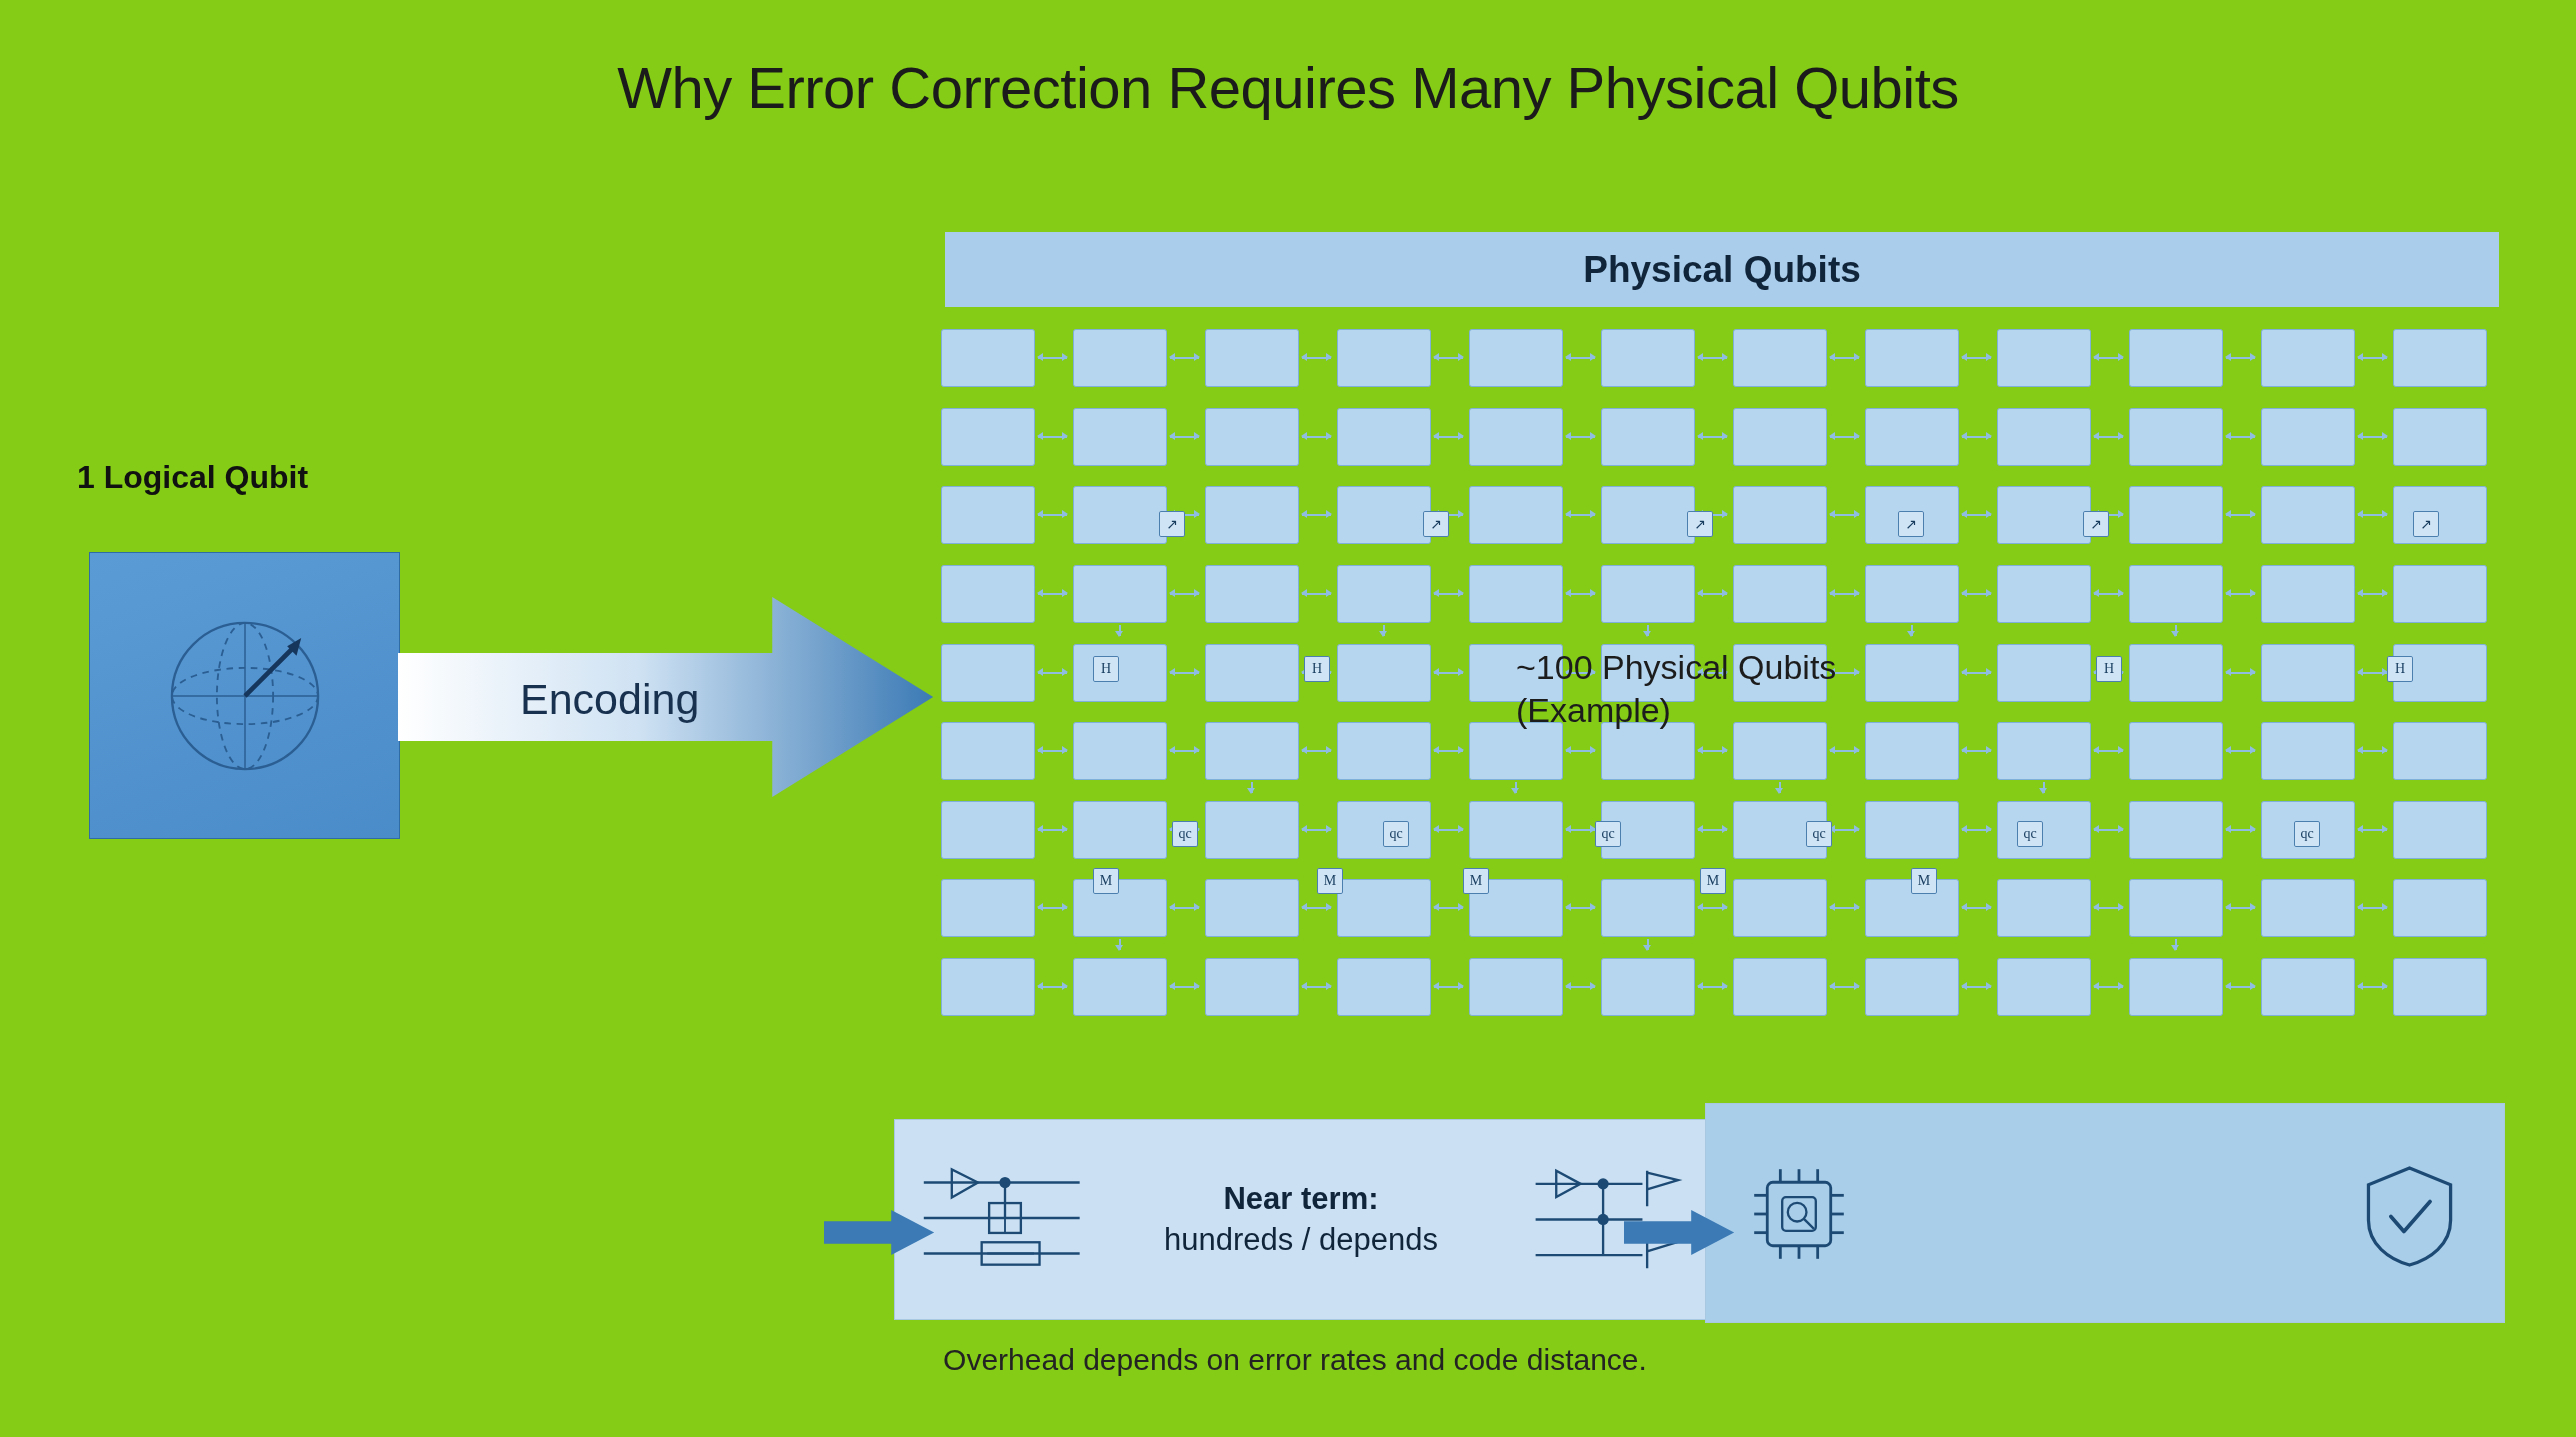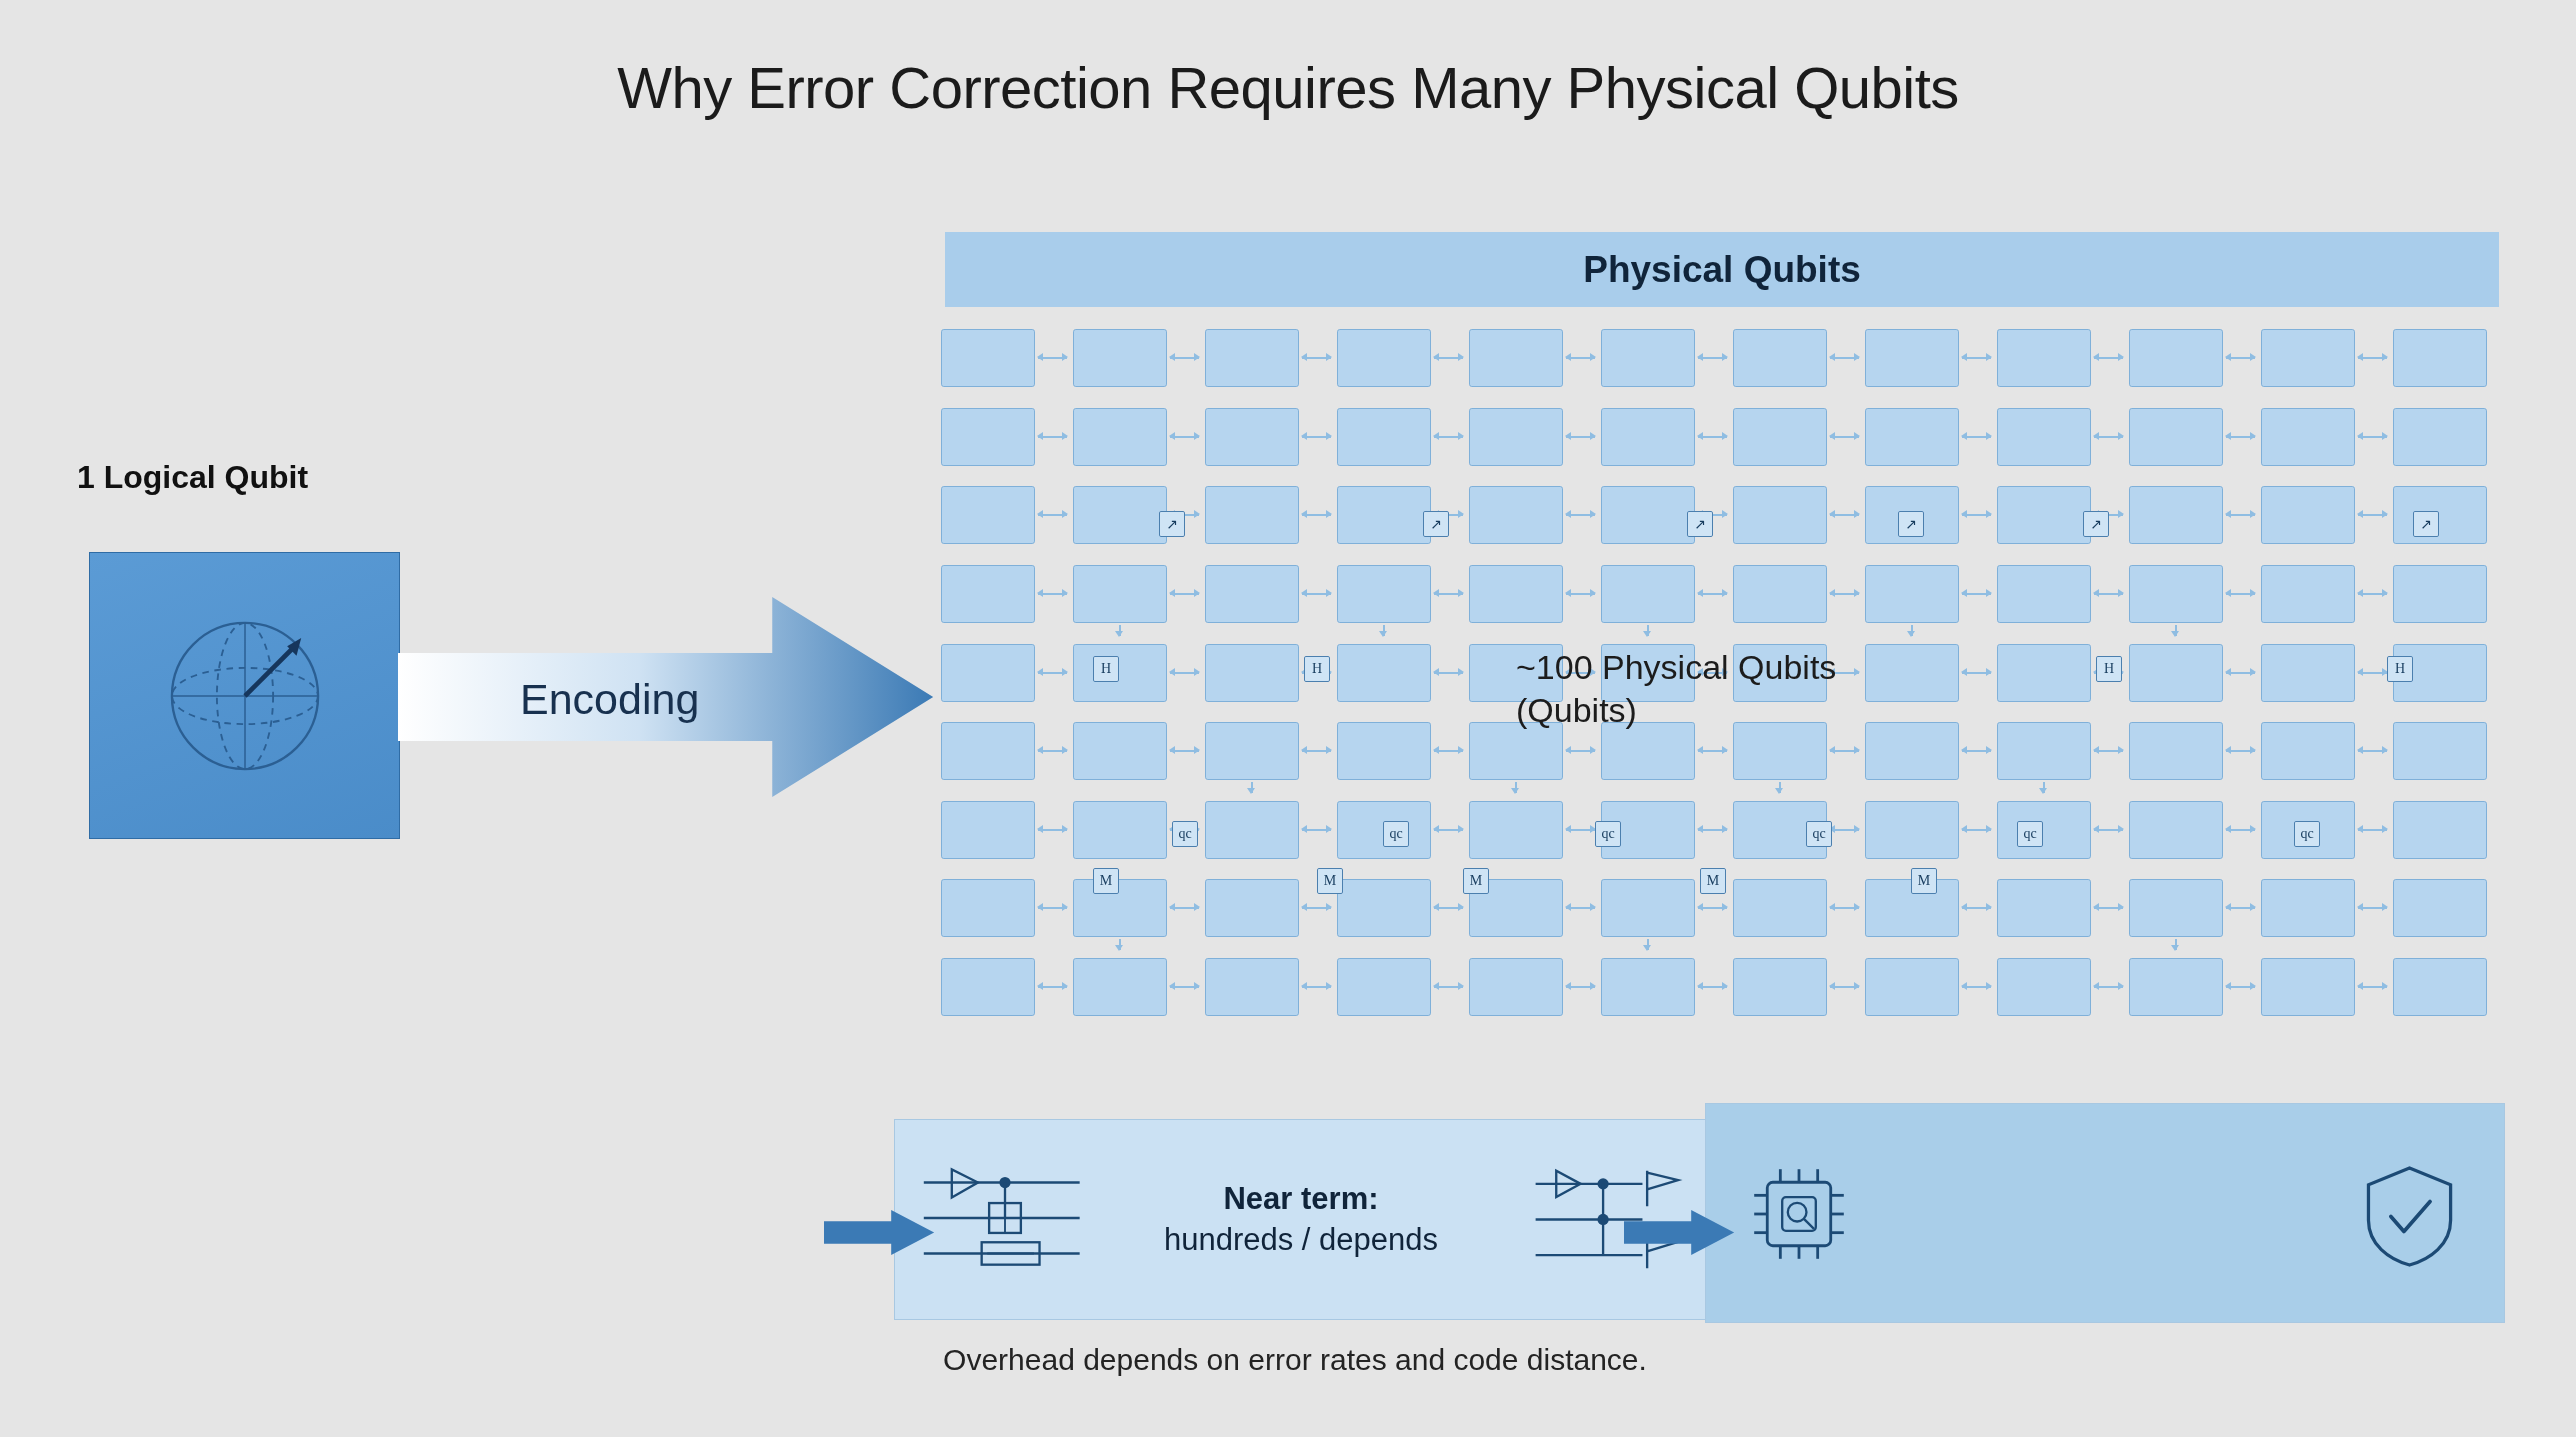--- a/index.html
+++ b/index.html
@@ -11,21 +11,21 @@
     width: 2576px;
     height: 1438px;
     position: relative;
     font-family: "Liberation Sans", sans-serif;
     color: #1a1a1a;
     overflow: hidden;
   }
   .stage {
     position: absolute;
     inset: 0;
-    background: #e5e5e5;
+    background: #84cc16;
     text-decoration: underline;
   }
 
   
   .title {
     position: absolute;
     top: 54px;
     left: 0;
     width: 100%;
     text-align: center;
@@ -472,21 +472,21 @@
         <div class="gate" style="left: 152px; top: 539px; width: 24px; height: 24px;">M</div>
         <div class="gate" style="left: 376px; top: 539px; width: 24px; height: 24px;">M</div>
         <div class="gate" style="left: 522px; top: 539px; width: 24px; height: 24px;">M</div>
         <div class="gate" style="left: 759px; top: 539px; width: 24px; height: 24px;">M</div>
         <div class="gate" style="left: 970px; top: 539px; width: 24px; height: 24px;">M</div>
       </div>
   </div>
 
   <div class="example-note">
     <div>~100 Physical Qubits</div>
-    <div>(Qubits)</div>
+    <div>(Example)</div>
   </div>
 
 
   <div class="band band2">
     <svg class="mini-circ" style="left:20.6px;top:42px" width="178" height="112" viewBox="0 0 190 120">
       <line x1="8" y1="22" x2="175" y2="22" stroke="#1c4a75" stroke-width="2.5"></line>
       <line x1="8" y1="60" x2="175" y2="60" stroke="#1c4a75" stroke-width="2.5"></line>
       <line x1="8" y1="98" x2="175" y2="98" stroke="#1c4a75" stroke-width="2.5"></line>
       <polygon points="38,8 38,38 66,22" fill="none" stroke="#1c4a75" stroke-width="2.5"></polygon>
       <circle cx="95" cy="22" r="6" fill="#1c4a75"></circle>

